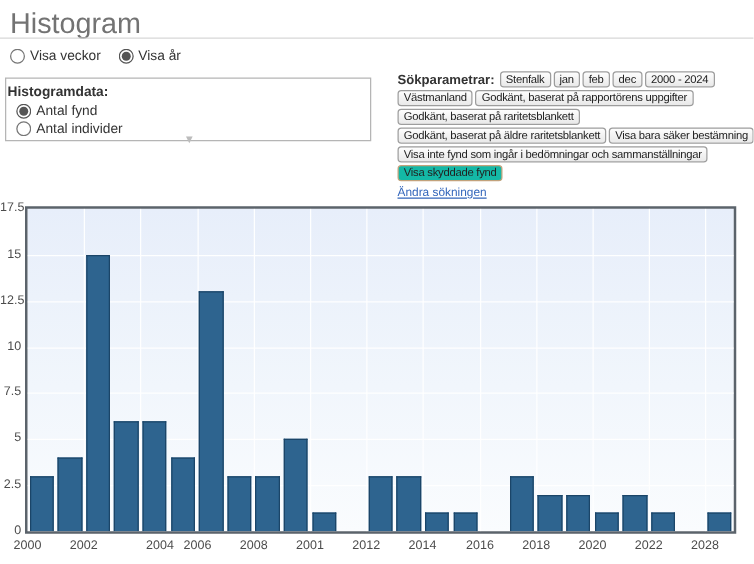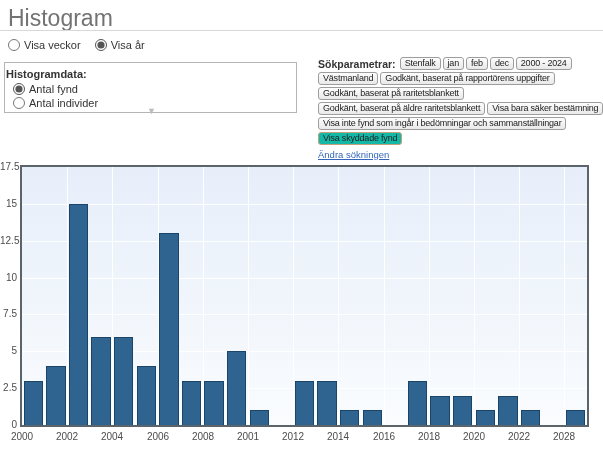--- a/index.html
+++ b/index.html
@@ -135,21 +135,21 @@
   <div class="y-label" style="top: 262px;">0</div>
       <div class="y-label" style="top: 225px;">2.5</div>
       <div class="y-label" style="top: 188px;">5</div>
       <div class="y-label" style="top: 151px;">7.5</div>
       <div class="y-label" style="top: 115px;">10</div>
       <div class="y-label" style="top: 78px;">12.5</div>
       <div class="y-label" style="top: 41px;">15</div>
       <div class="y-label" style="top: 4px;">17.5</div>
       <div class="x-label" style="left: 5px;">2000</div>
       <div class="x-label" style="left: 50px;">2002</div>
-      <div class="x-label" style="left: 95px;">2004</div>
+      <div class="x-label" style="left: 111px;">2004</div>
       <div class="x-label" style="left: 141px;">2006</div>
       <div class="x-label" style="left: 186px;">2008</div>
       <div class="x-label" style="left: 231px;">2001</div>
       <div class="x-label" style="left: 276px;">2012</div>
       <div class="x-label" style="left: 321px;">2014</div>
       <div class="x-label" style="left: 367px;">2016</div>
       <div class="x-label" style="left: 412px;">2018</div>
       <div class="x-label" style="left: 457px;">2020</div>
       <div class="x-label" style="left: 502px;">2022</div>
       <div class="x-label" style="left: 547px;">2028</div>

